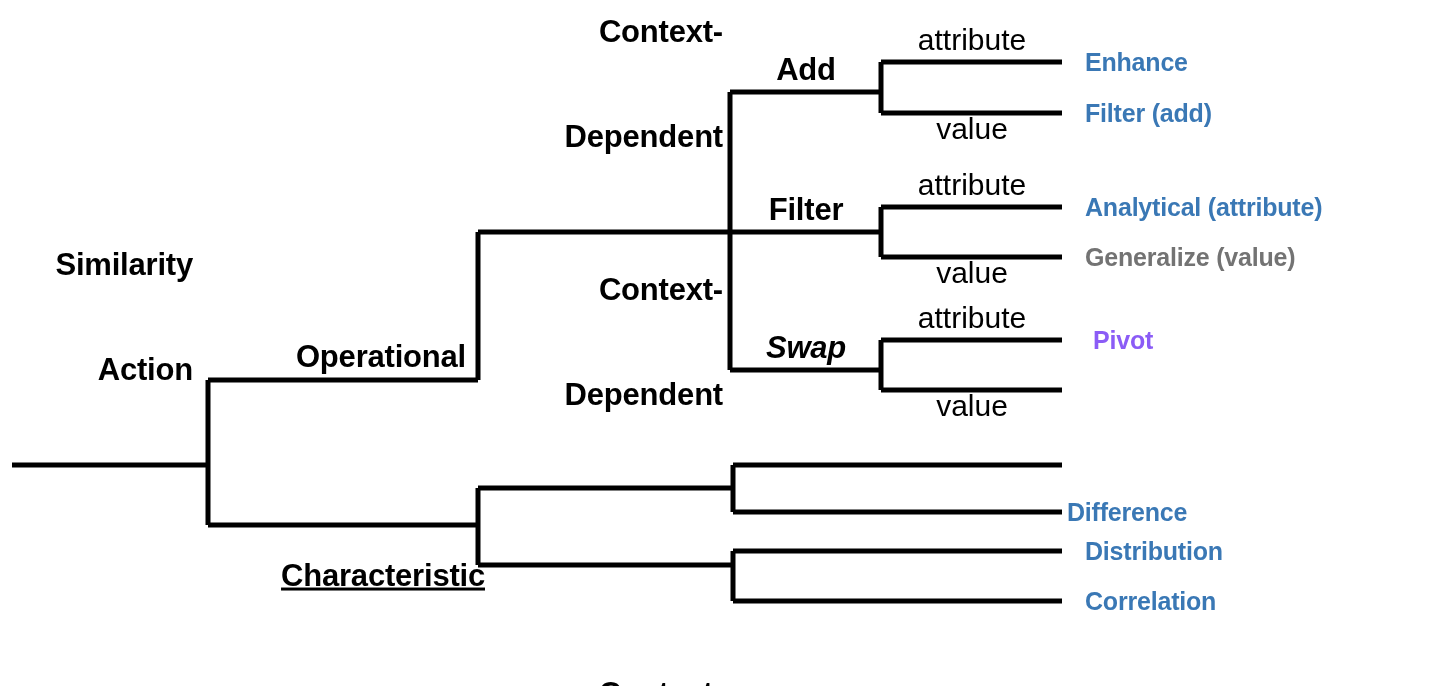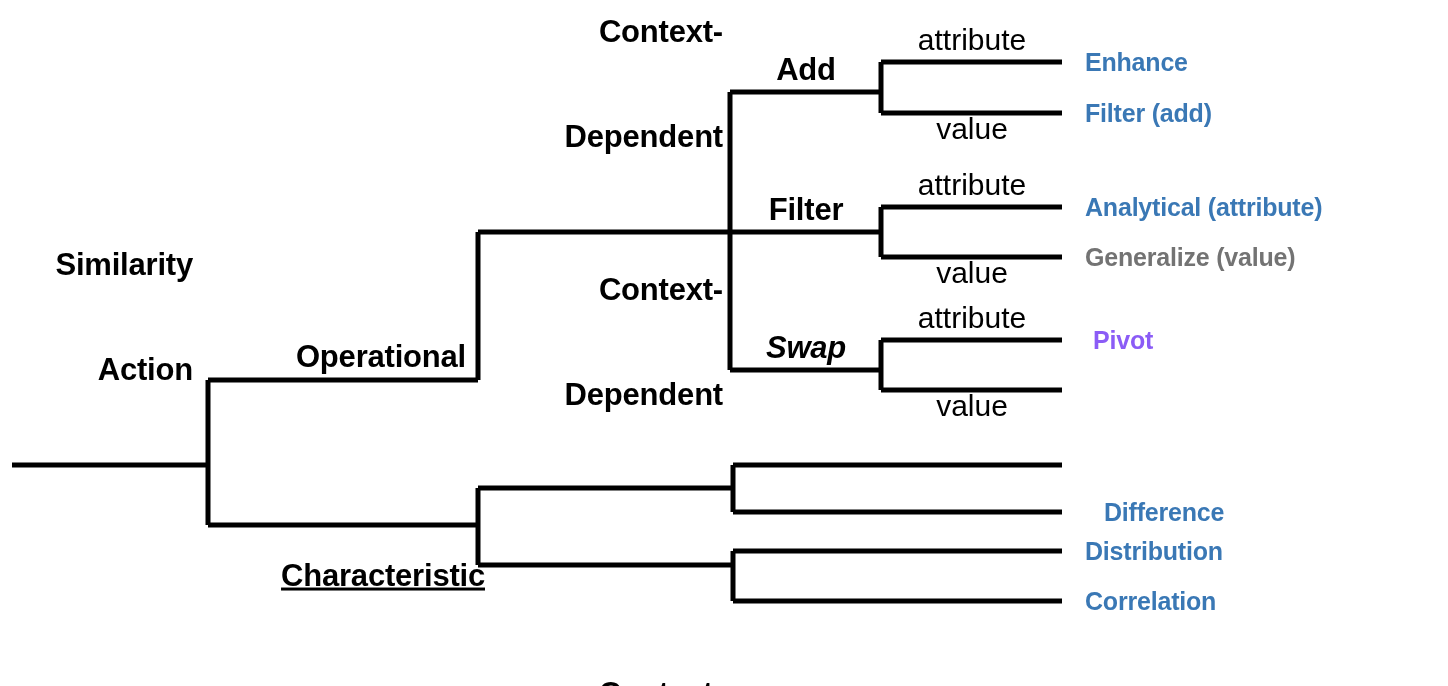--- a/index.html
+++ b/index.html
@@ -154,17 +154,17 @@
   <div class="lbl edge-label" style="left:972px; top:289px;">value</div>
 
   <div class="lbl edge-label" style="left:972px; top:334px;">attribute</div>
   <div class="lbl edge-label" style="left:972px; top:422px;">value</div>
 
   <div class="lbl leaf-label" style="left: 1085px; top: 62px; color: rgb(58, 120, 181);">Enhance</div>
   <div class="lbl leaf-label" style="left: 1085px; top: 113px; color: rgb(58, 120, 181);">Filter (add)</div>
   <div class="lbl leaf-label" style="left: 1085px; top: 207px; color: rgb(58, 120, 181);">Analytical (attribute)</div>
   <div class="lbl leaf-label" style="left: 1085px; top: 257px; color: #737373;">Generalize (value)</div>
   <div class="lbl leaf-label" style="left: 1069px; top: 340px; color: #8b5cf6; margin-left: 24px;">Pivot</div>
-  <div class="lbl leaf-label" style="left: 1104px; top: 512px; color: rgb(58, 120, 181); text-align: center;">Difference</div>
+  <div class="lbl leaf-label" style="left: 1067px; top: 512px; color: rgb(58, 120, 181); text-align: center;">Difference</div>
   <div class="lbl leaf-label" style="left: 1085px; top: 551px; color: rgb(58, 120, 181);">Distribution</div>
   <div class="lbl leaf-label" style="left: 1085px; top: 601px; color: rgb(58, 120, 181); text-align: right;">Correlation</div>
 
 </div>
 
 </body></html>

